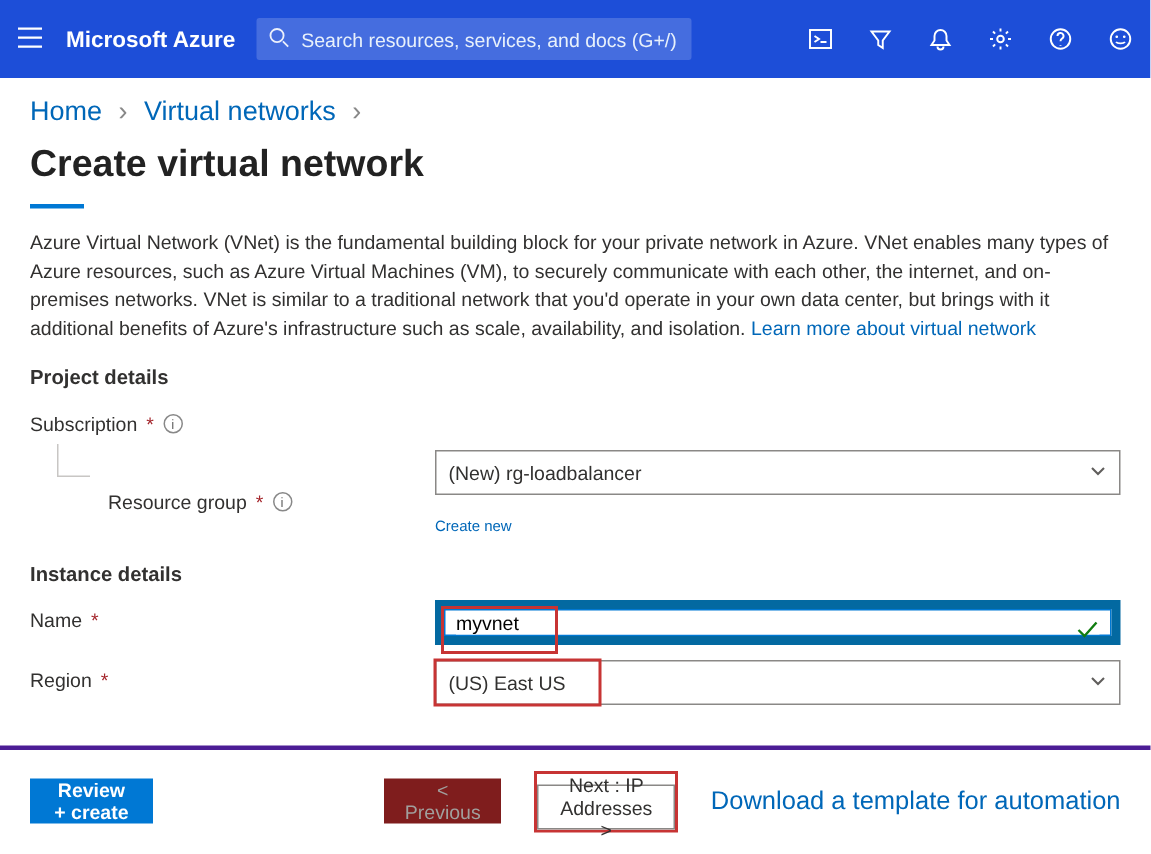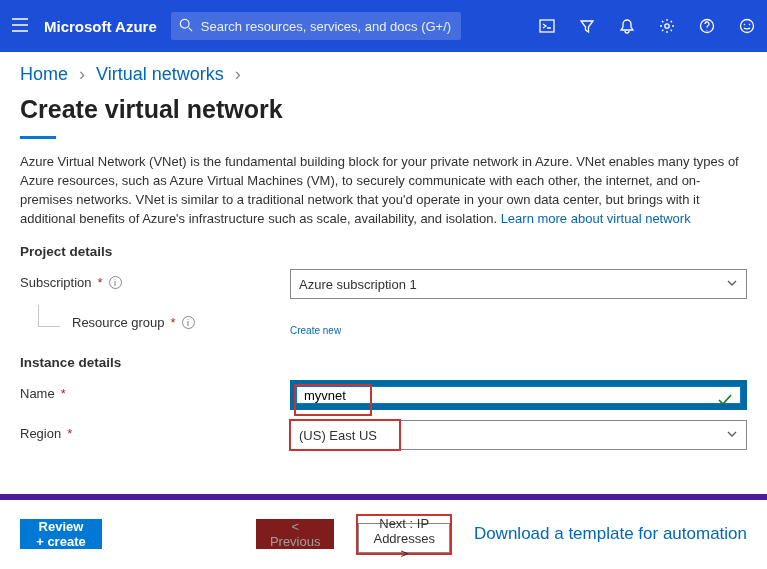--- a/index.html
+++ b/index.html
@@ -32,38 +32,38 @@
   .intro a { color: #0067b8; text-decoration: none; text-align: center; }
 
   .section-h { font-weight: 600; font-size: 13.5px; margin: 10px 0 10px; }
 
   .formrow { display: flex; align-items: flex-start; margin-bottom: 10px; }
   .formrow .lbl { width: 270px; padding-top: 6px; font-size: 13px; color: #323130; display:flex; align-items:center; gap:6px;}
   .req { color: #a4262c; }
   .infoicon { display:inline-flex; width:13px; height:13px; border:1px solid #888; border-radius:50%; align-items:center; justify-content:center; font-size:9px; color:#666; }
 
   .indent-line { border-left: 1px solid #c8c6c4; border-bottom: 1px solid #c8c6c4; width: 22px; height: 22px; margin: -4px 12px 0 18px; }
-  .formrow.indent .lbl { width: 218px; }
+  .formrow.indent .lbl { width: 218px; margin-top: 21px; }
 
   .fld { flex: 1; }
   .select, .textinput {
     width: 100%; height: 30px; border: 1px solid #8a8886; background: #fff;
     display: flex; align-items: center; padding: 0 8px; font-size: 13px; position: relative;
   }
   .select .chev { position: absolute; right: 8px; top: 7px; }
   .textinput input { border: none; outline: none; flex: 1; font-size: 13px; }
   .validmark { position: absolute; right: 8px; top: 6px; color: #107c10; }
   .textinput.focused { border: 6px solid #0369a1; box-shadow: inset 0 0 0 1px #0078d4; }
 
   .smalllink { color: #0067b8; font-size: 10px; display: inline-block; margin-top: 16px; cursor: pointer; }
   .hl-name { position:absolute; left:-2px; top:-2px; height:32px; width:78px; border:2px solid #c73434; pointer-events:none;}
   .hl-region { position:absolute; left:-2px; top:-2px; height:32px; width:112px; border:2px solid #c73434; pointer-events:none;}
 
   
-  .footer { position: absolute; bottom: 0; left: 0; right: 0; border-top: 6px solid #4c1d95; padding: 14px 20px; display: flex; align-items: center; gap: 22px; background:#fff;}
+  .footer { position: absolute; bottom: 0; left: 0; right: 0; border-top: 3px solid #4c1d95; padding: 14px 20px; display: flex; align-items: center; gap: 22px; background:#fff;}
   .btn { height: 30px; padding: 0 14px; font-size: 13px; border: none; cursor: pointer; display:inline-flex; align-items:center;}
   .btn.primary { background: #0078d4; color: #fff; font-weight: 600; }
   .btn.secondary { background: #7f1d1d; color: #a19f9d; }
   .btn.outline { background: #fff; border: 1px solid #8a8886; color: #323130; }
   .footer .dltlink { margin-left: auto; color:#0067b8; font-size:17px; cursor:pointer; white-space:nowrap; }
 
   .hl-next { border: 2px solid #c73434; padding: 0; display:inline-block;}
 
   svg.chev path { stroke:#605e5c; fill:none; }
 </style>
@@ -146,38 +146,36 @@
   </p>
 
   <div class="section-h">Project details</div>
 
   <div class="formrow">
     <div class="lbl">
       <span>Subscription</span>
       <span class="req">*</span>
       <span class="infoicon">i</span>
     </div>
+  </div>
+
+  <div class="formrow indent">
+    <div class="indent-line"></div>
+    <div class="lbl">
+      <span>Resource group</span>
+      <span class="req">*</span>
+      <span class="infoicon">i</span>
+    </div>
     <div class="fld">
       <div class="select">
-        <span>Azure subscription 1</span>
+        <span>(New) rg-loadbalancer</span>
         <svg class="chev" width="12" height="12" viewBox="0 0 12 12">
             <path d="M2 4l4 4 4-4" stroke-width="1.4"></path>
           </svg>
       </div>
-    </div>
-  </div>
-
-  <div class="formrow indent">
-    <div class="indent-line"></div>
-    <div class="lbl">
-      <span>Resource group</span>
-      <span class="req">*</span>
-      <span class="infoicon">i</span>
-    </div>
-    <div class="fld">
       <span class="smalllink">Create new</span>
     </div>
   </div>
 
   <div class="section-h" style="margin-top:18px">Instance details</div>
 
   <div class="formrow">
     <div class="lbl">
       <span>Name</span>
       <span class="req">*</span>

